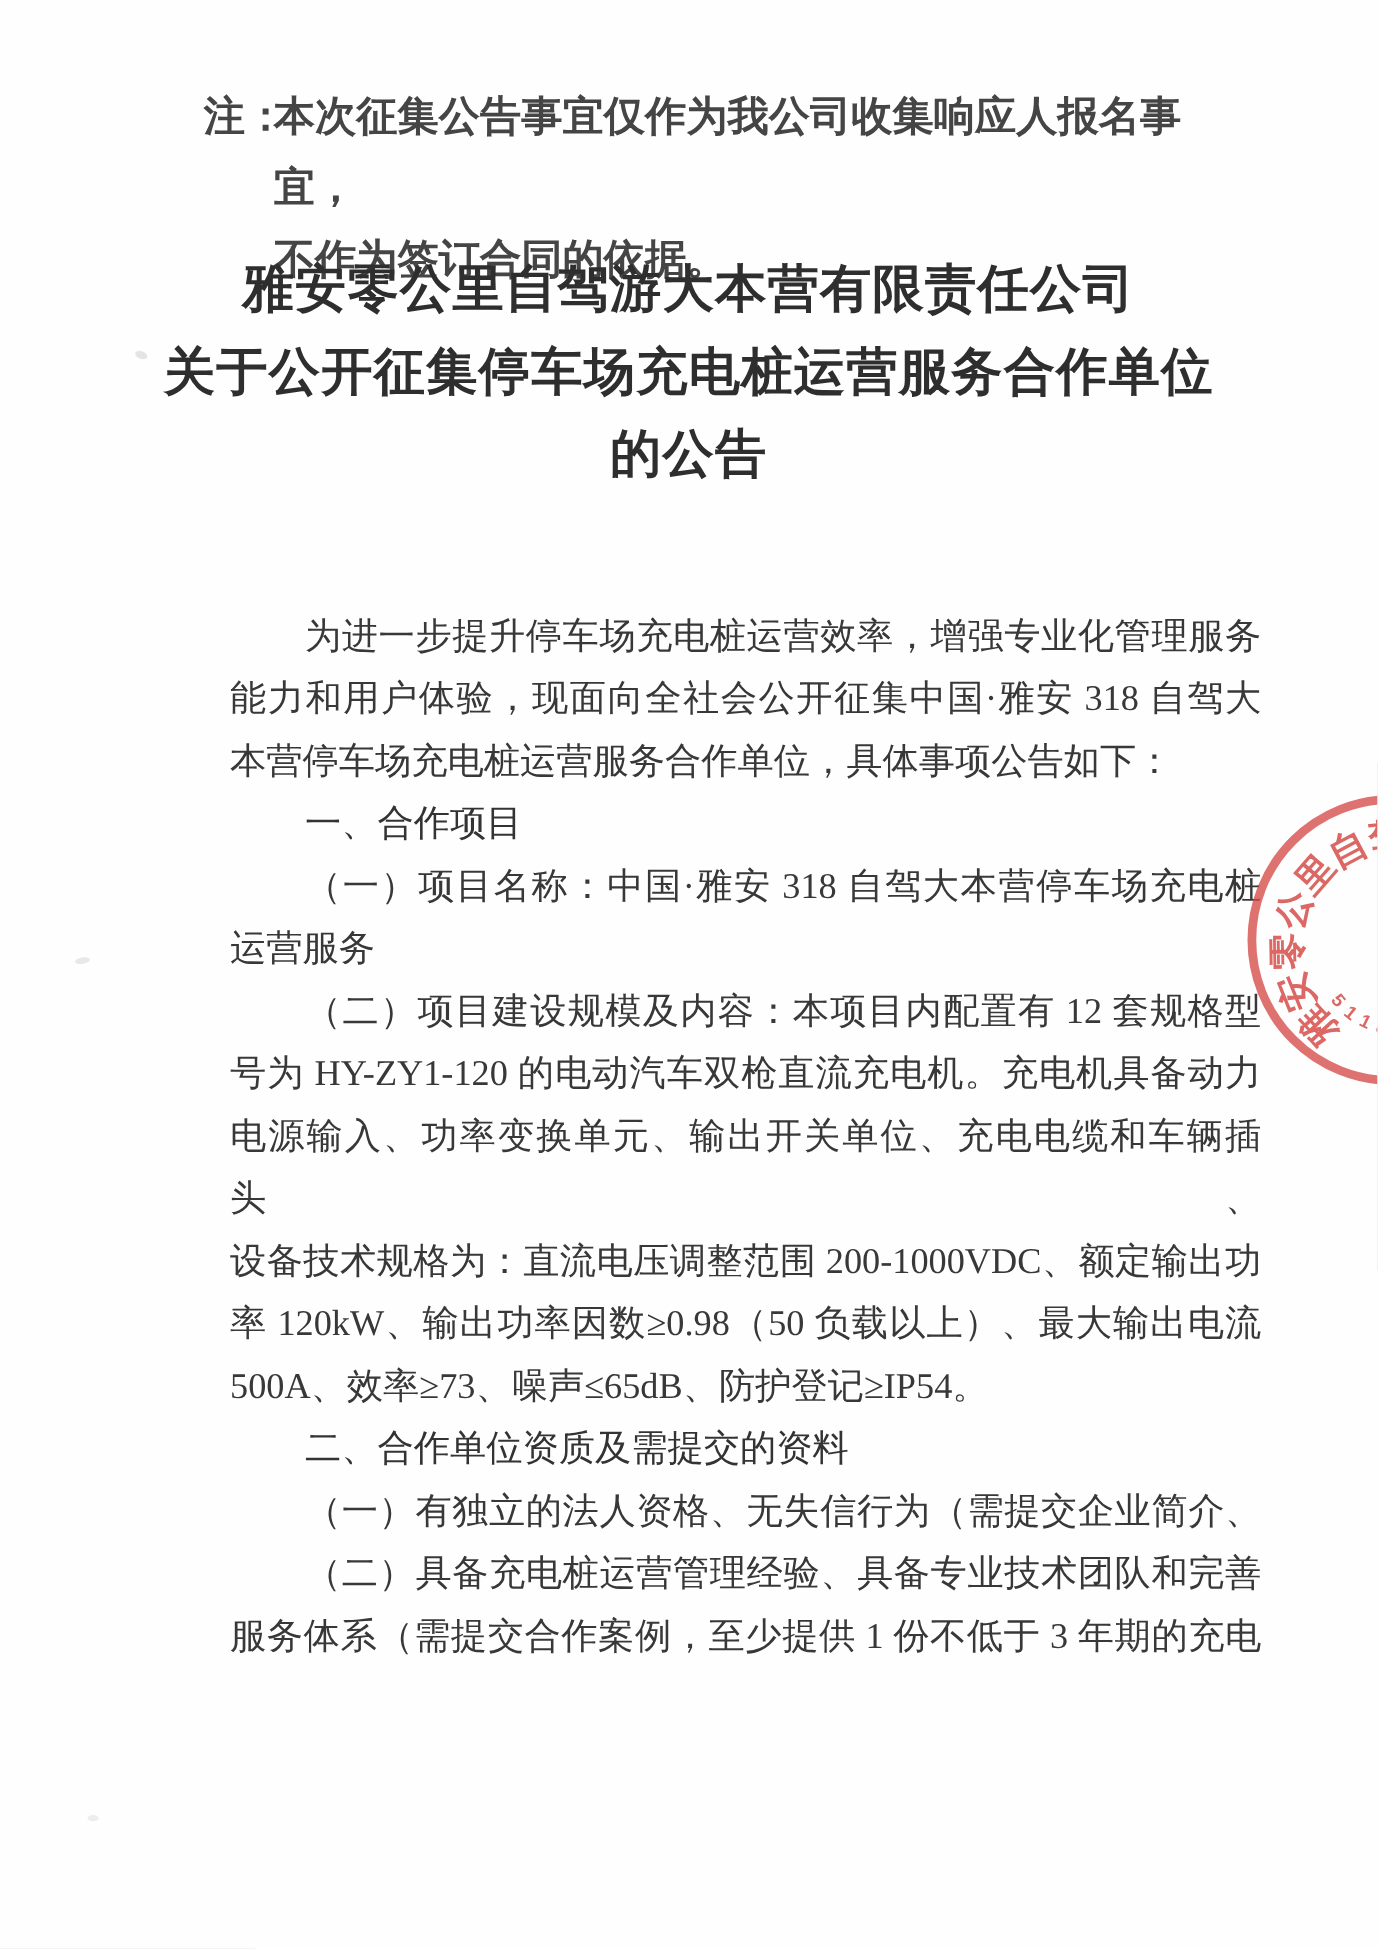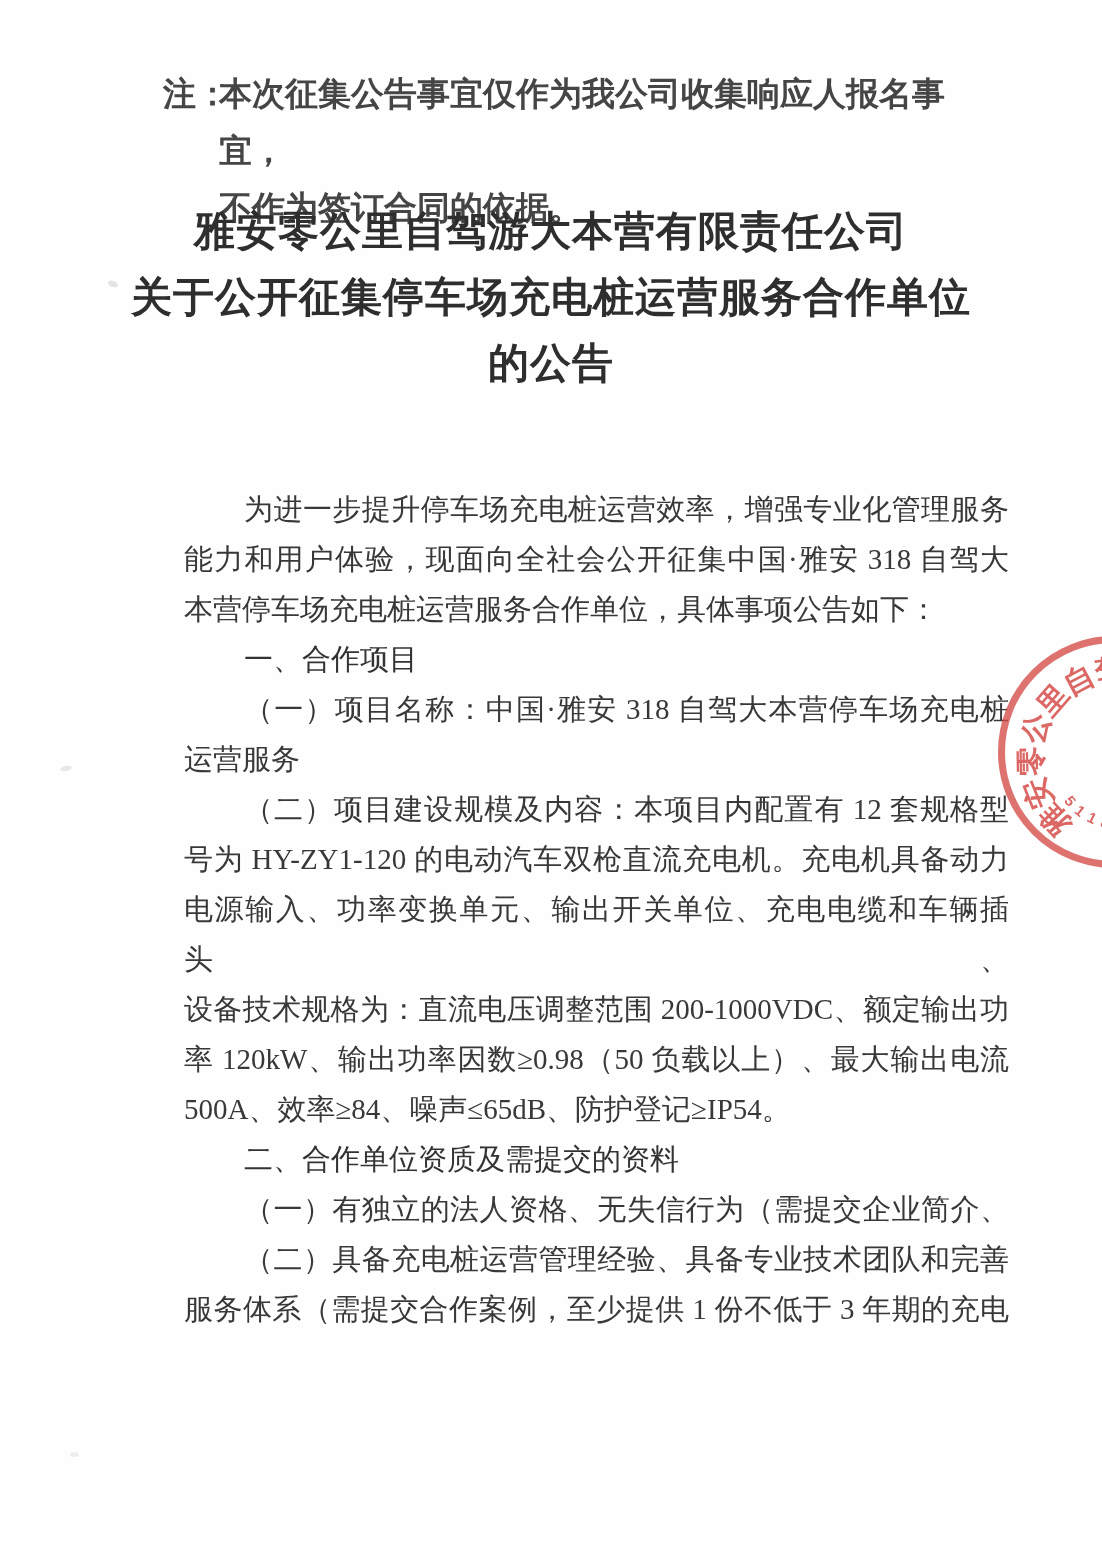--- a/index.html
+++ b/index.html
@@ -87,21 +87,21 @@
       <div class="bline justify">能力和用户体验，现面向全社会公开征集中国·雅安 318 自驾大</div>
       <div class="bline">本营停车场充电桩运营服务合作单位，具体事项公告如下：</div>
       <div class="bline indent heading">一、合作项目</div>
       <div class="bline indent justify">（一）项目名称：中国·雅安 318 自驾大本营停车场充电桩</div>
       <div class="bline">运营服务</div>
       <div class="bline indent justify">（二）项目建设规模及内容：本项目内配置有 12 套规格型</div>
       <div class="bline justify">号为 HY-ZY1-120 的电动汽车双枪直流充电机。充电机具备动力</div>
       <div class="bline justify">电源输入、功率变换单元、输出开关单位、充电电缆和车辆插头、</div>
       <div class="bline justify">设备技术规格为：直流电压调整范围 200-1000VDC、额定输出功</div>
       <div class="bline justify">率 120kW、输出功率因数≥0.98（50 负载以上）、最大输出电流</div>
-      <div class="bline">500A、效率≥84、噪声≤65dB、防护登记≥IP54。</div>
+      <div class="bline">500A、效率≥73、噪声≤65dB、防护登记≥IP54。</div>
       <div class="bline indent heading">二、合作单位资质及需提交的资料</div>
       <div class="bline indent justify">（一）有独立的法人资格、无失信行为（需提交企业简介、</div>
       <div class="bline indent justify">（二）具备充电桩运营管理经验、具备专业技术团队和完善</div>
       <div class="bline justify">服务体系（需提交合作案例，至少提供 1 份不低于 3 年期的充电</div>
     </div>
 
   <div class="stamp" style="border-color: rgba(212, 74, 70, 0.816);">
       <span class="stamp-char stamp-name" style="left: 35.1782px; top: 162.38px; transform: rotate(-133deg); color: rgb(212, 74, 70); opacity: 0.88;">雅</span>
       <span class="stamp-char stamp-name" style="left: 17.5535px; top: 134.715px; transform: rotate(-112deg); color: rgb(212, 74, 70); opacity: 0.88;">安</span>
       <span class="stamp-char stamp-name" style="left: 11.0137px; top: 102.571px; transform: rotate(-91deg); color: rgb(212, 74, 70); opacity: 0.88;">零</span>

